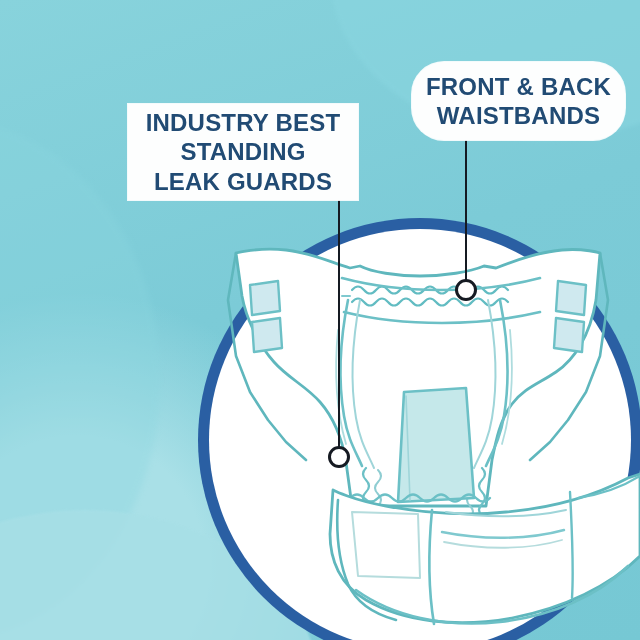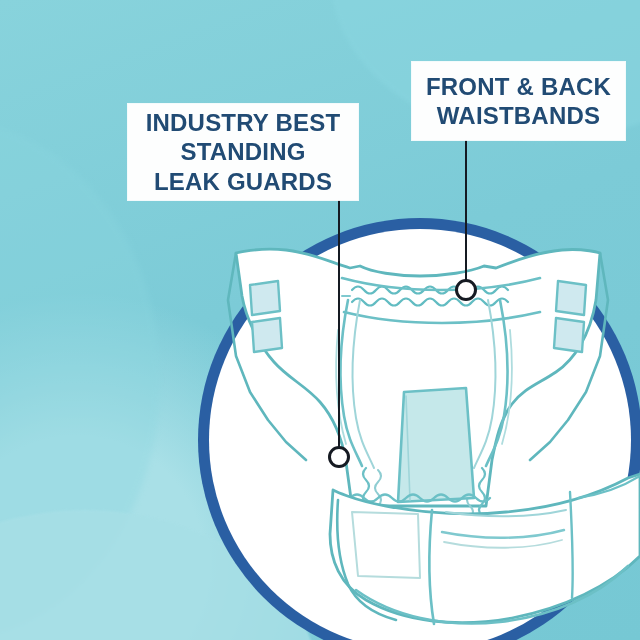--- a/index.html
+++ b/index.html
@@ -116,20 +116,21 @@
     left: 412px;
     top: 62px;
     width: 213px;
     height: 78px;
     font-size: 24px;
     display: flex;
     align-items: center;
     justify-content: center;
     padding: 0 6px;
     box-sizing: border-box;
+    border-radius: 32px;
   }
   .label-text { display: block; white-space: pre-line; }
 
   
   .leader {
     position: absolute;
     background: #151a22;
     width: 2px;
   }
   #leader-leak-guards { left: 338px; top: 200px; height: 252px; }

